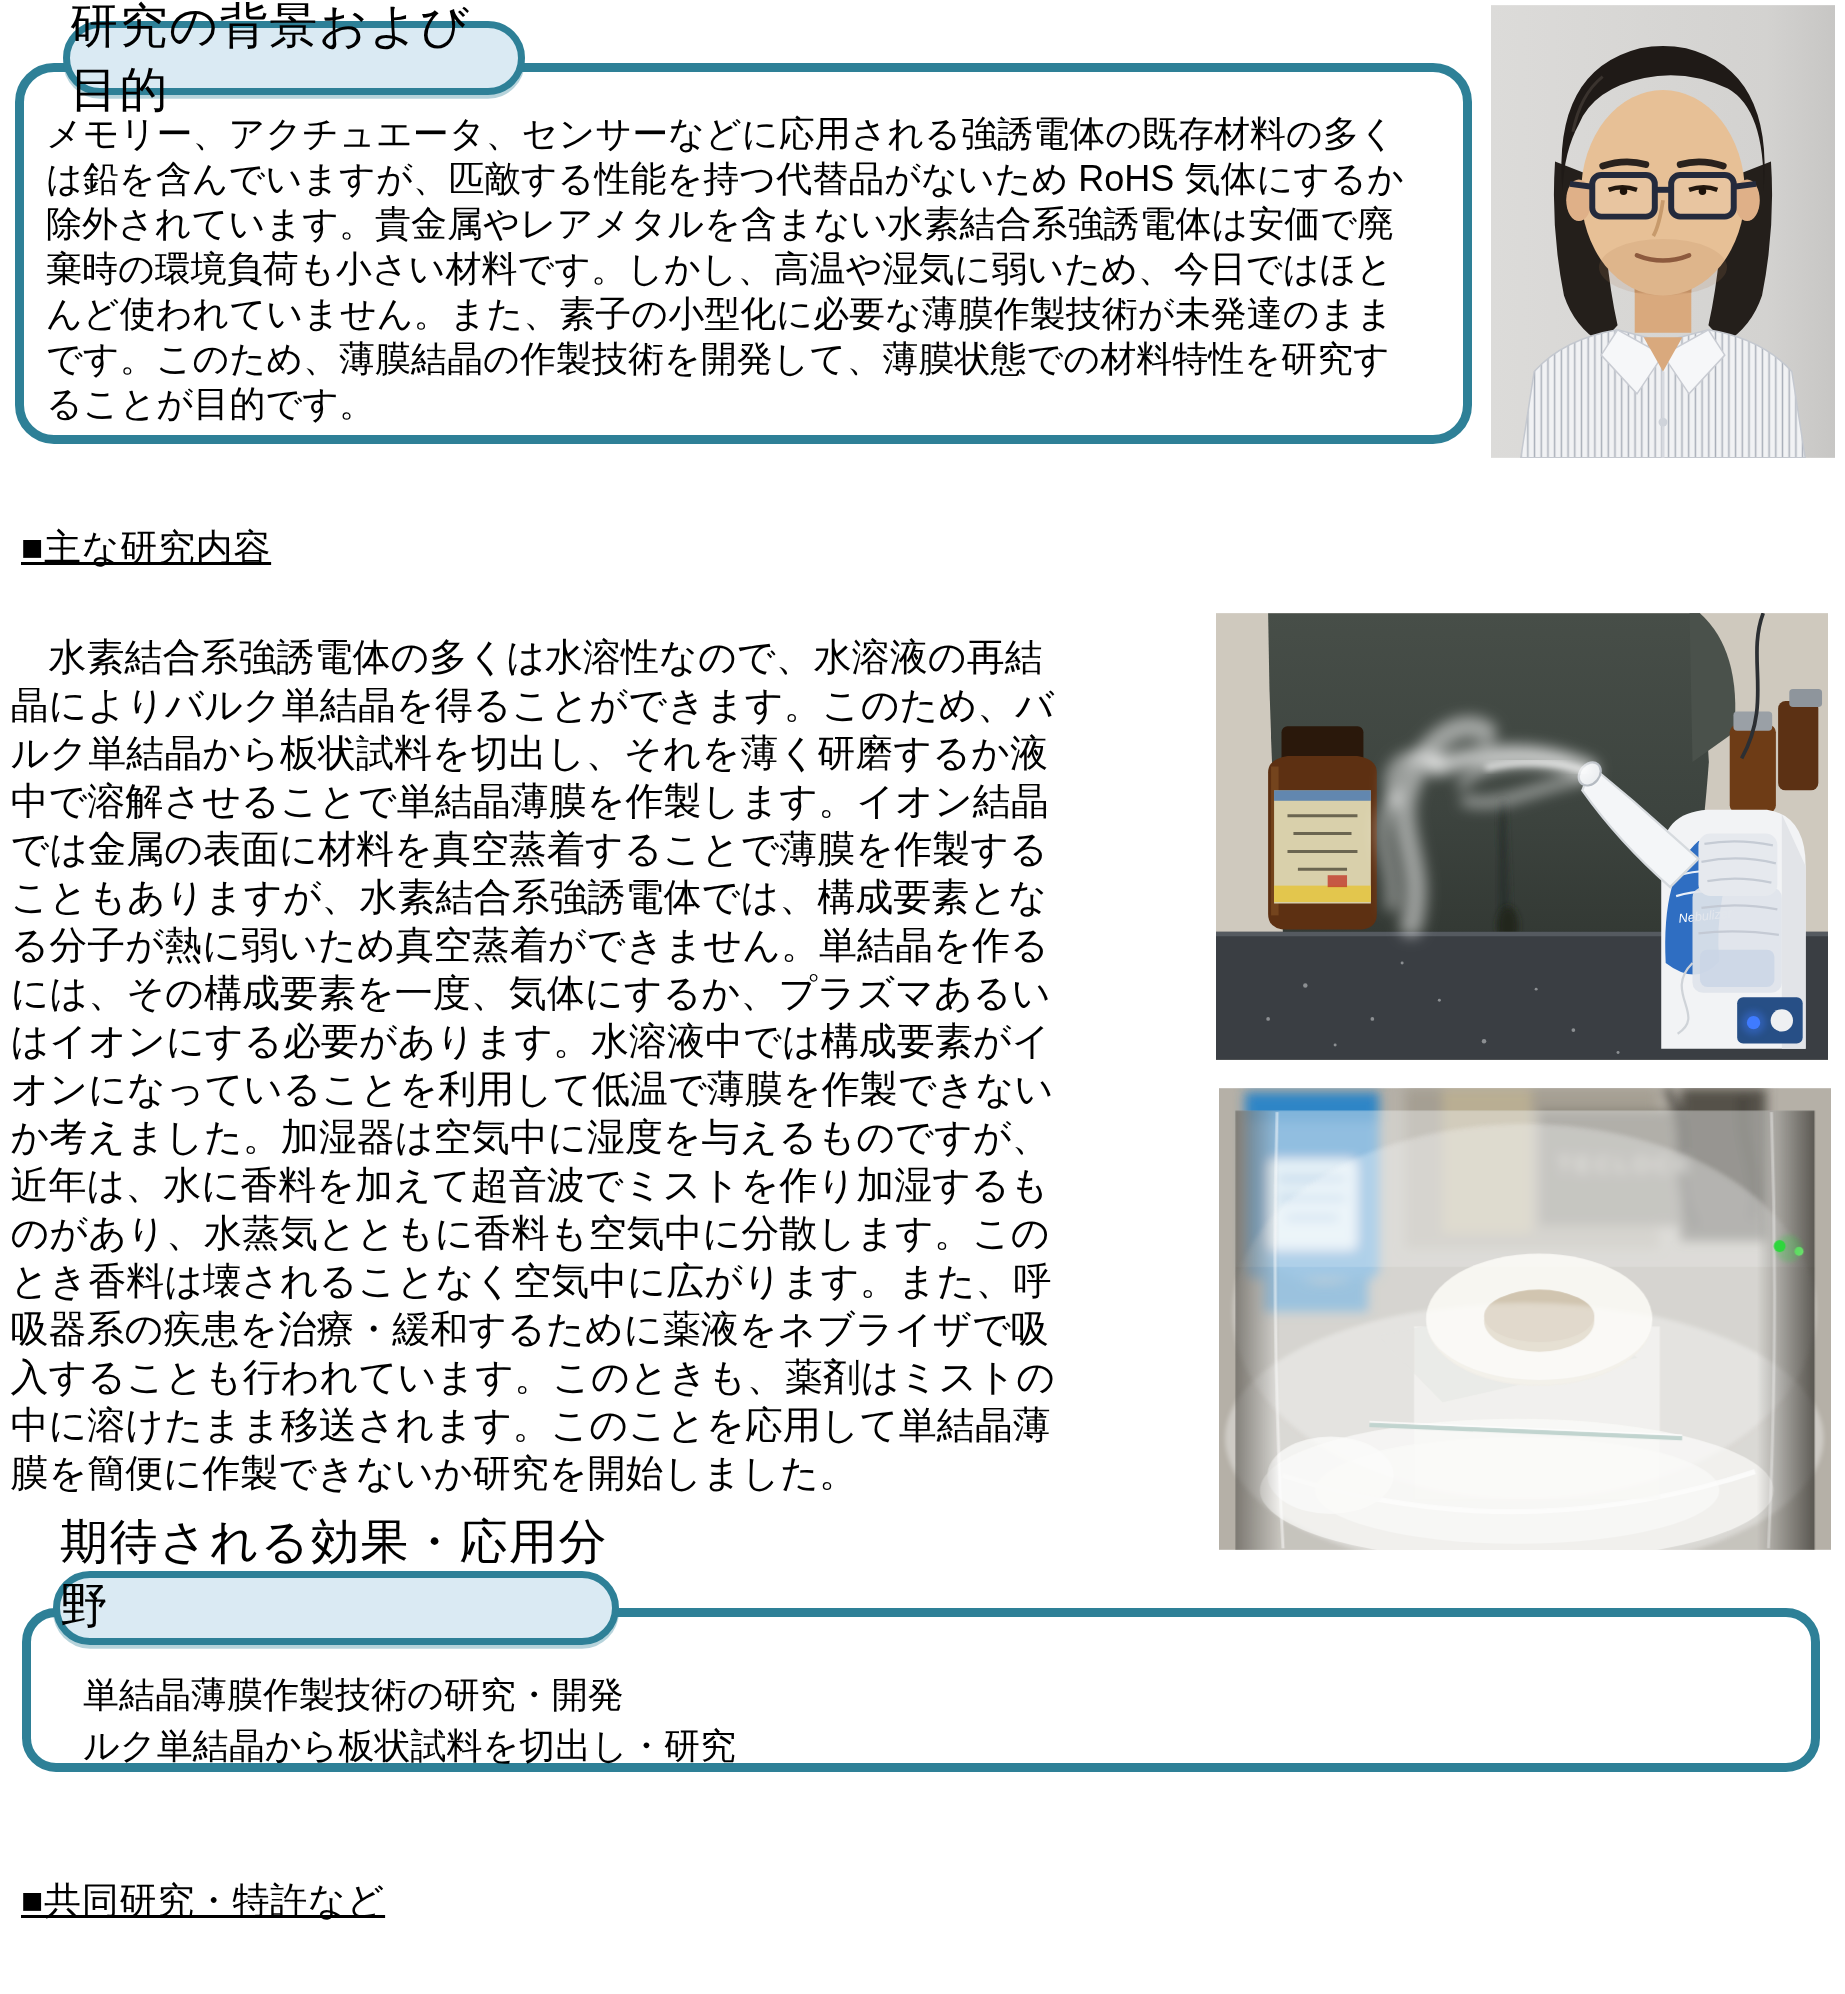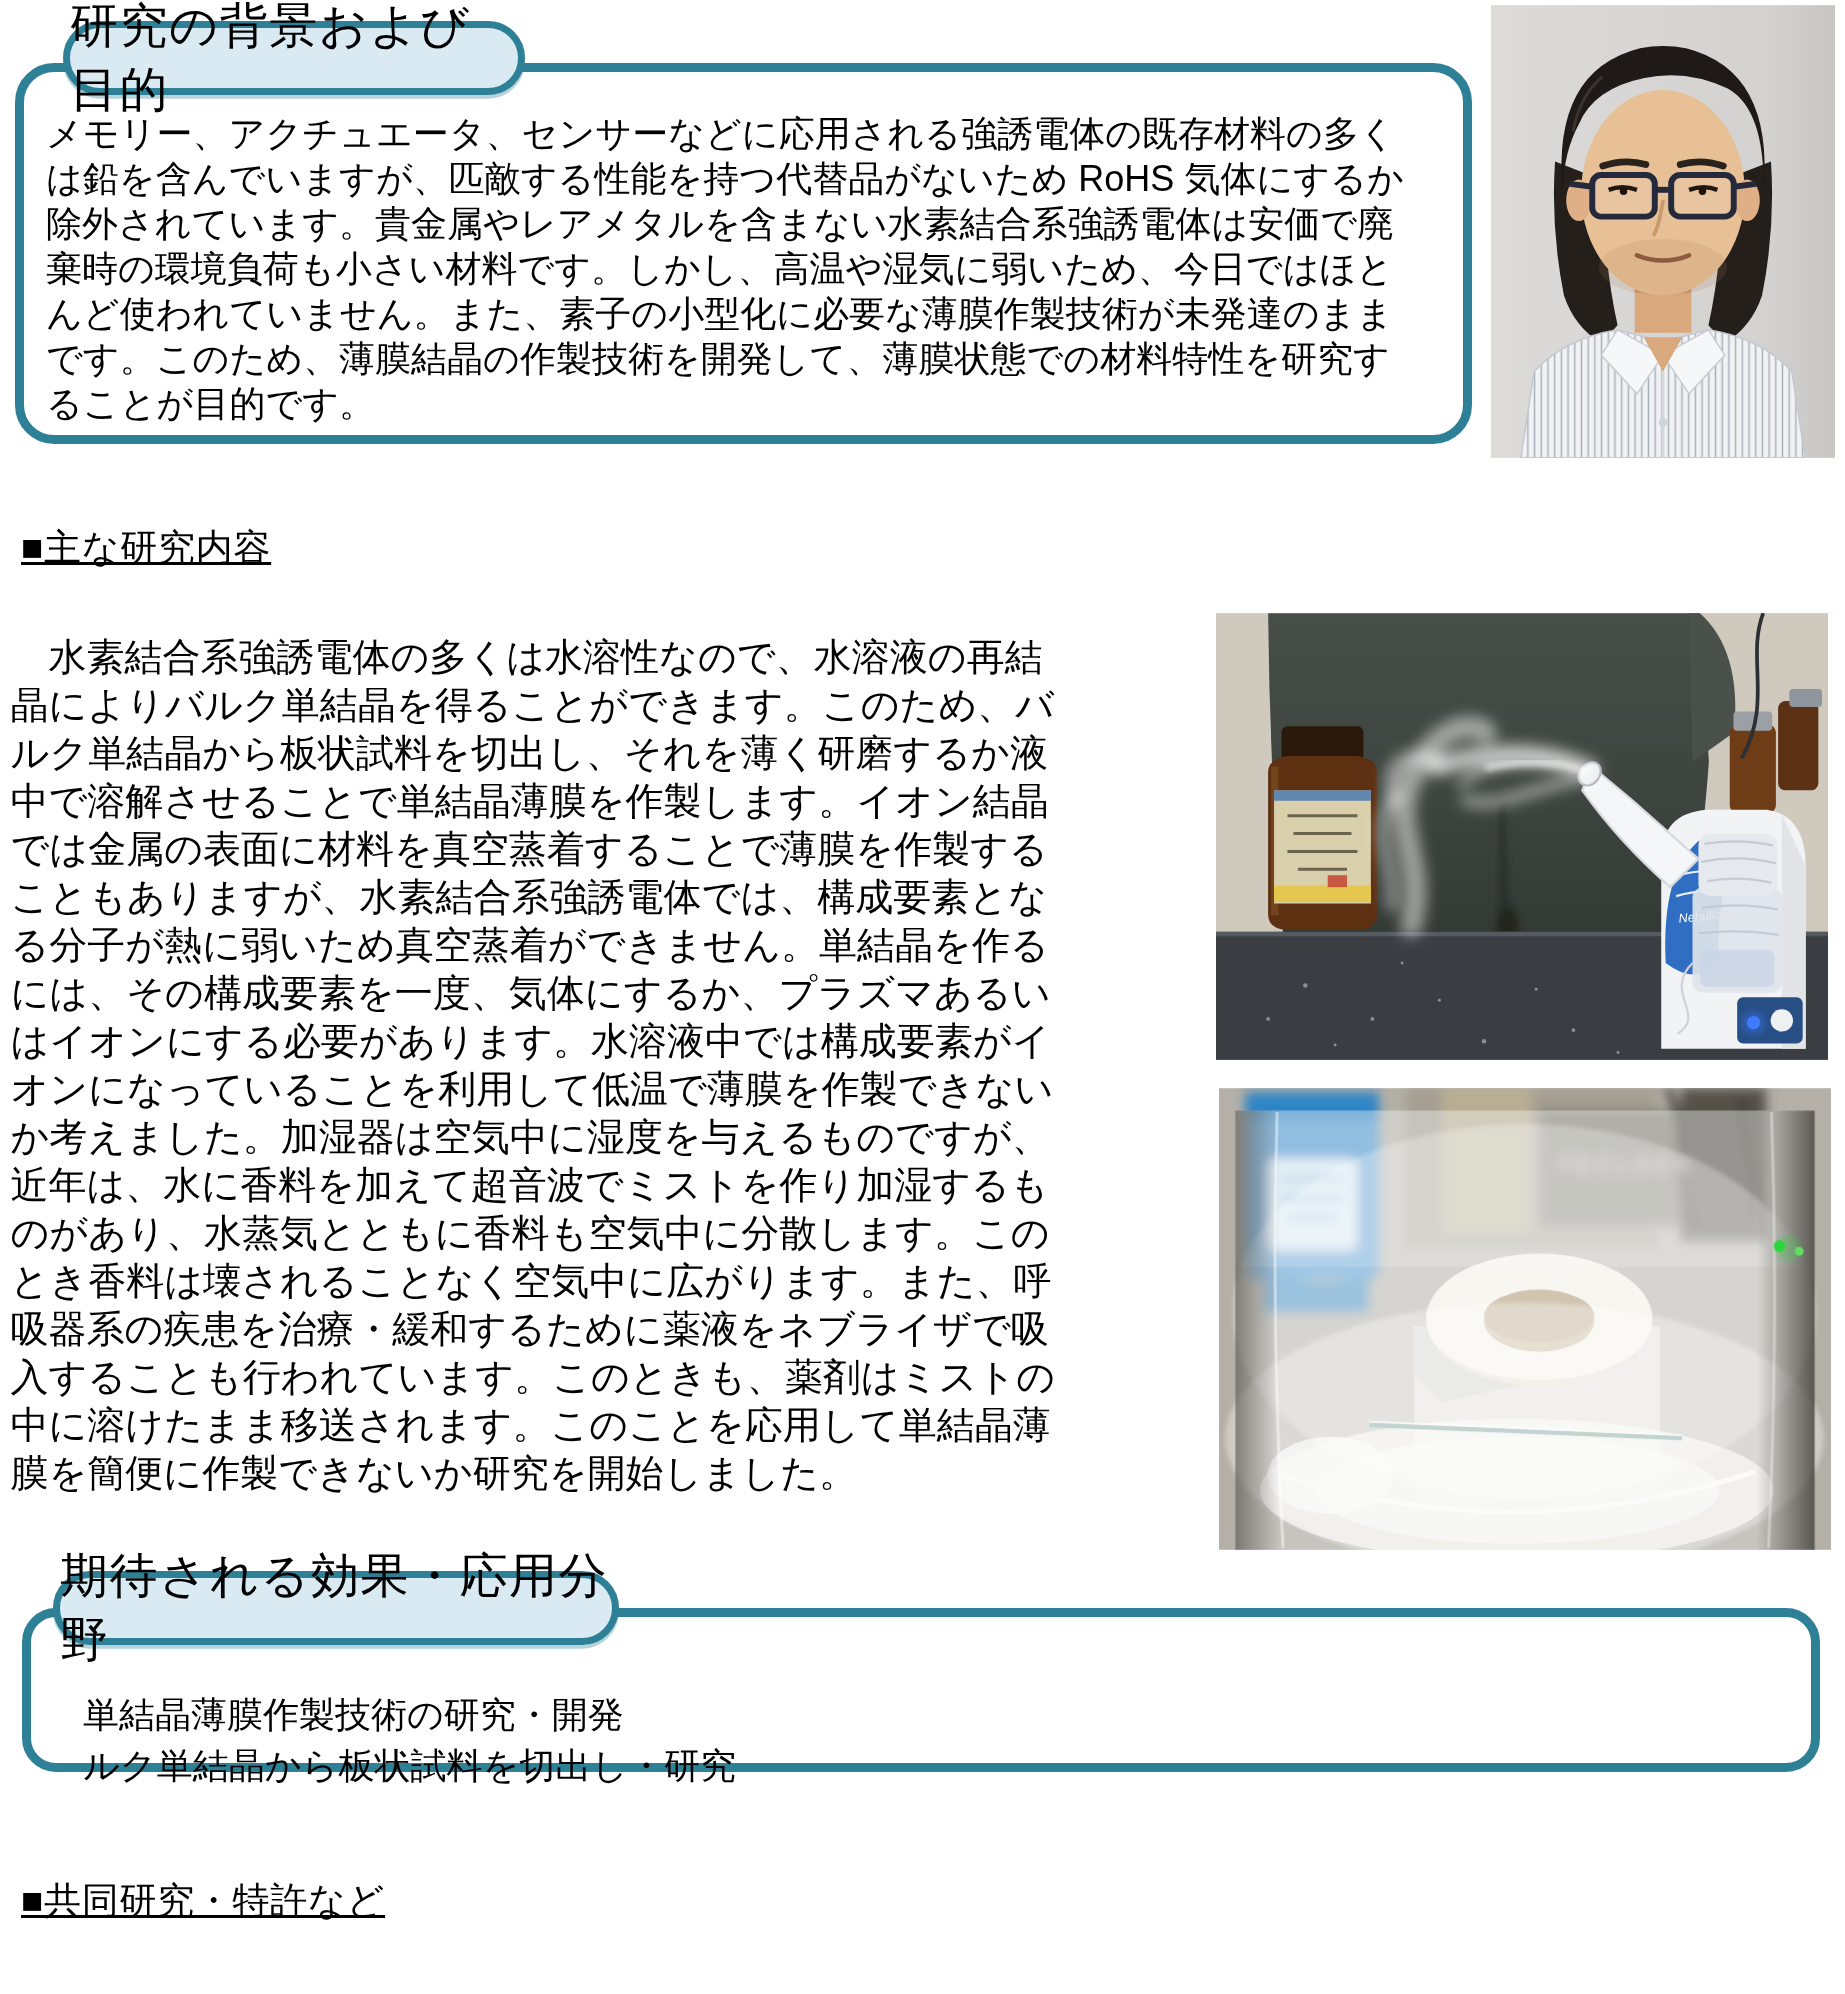--- a/index.html
+++ b/index.html
@@ -59,21 +59,20 @@
     white-space:pre-line;
     font-size:38px;
     line-height:48px;
     color:#000;
   }
   .items{
     position:absolute;
     font-size:36px;
     line-height:51px;
     color:#000;
-    margin-top:20px;
   }
   .items p{margin:0;}
   figure{position:absolute;margin:0;padding:0;}
   figure svg{display:block;}
 </style>
 </head>
 <body>
 
 <div class="page">
 
@@ -339,21 +338,21 @@
       <path d="M78,32 Q70,320 86,618" stroke="rgba(255,255,255,0.5)" stroke-width="4" fill="none"></path>
       <path d="M742,32 Q752,320 738,618" stroke="rgba(255,255,255,0.35)" stroke-width="4" fill="none"></path>
 
       <circle cx="753" cy="212" r="8" fill="#2ed63e"></circle>
       <circle cx="779" cy="219" r="6" fill="#6fe06f"></circle>
       <circle cx="765" cy="215" r="18" fill="#2ed63e" opacity="0.25" filter="url(#soft)"></circle>
     </svg>
   </figure>
 
   <section class="box" style="left:22px;top:1608px;width:1798px;height:164px;border-radius:34px;">
-    <div class="pill" style="left:22px;top:-46px;width:566px;height:74px;">
+    <div class="pill" style="left:22px;top:-46px;width:566px;height:74px;align-items:flex-end;">
       <span>期待される効果・応用分野</span>
     </div>
     <div class="items" style="left:52px;top:52px;width:1638px;">
       <p>単結晶薄膜作製技術の研究・開発</p>
       <p>ルク単結晶から板状試料を切出し・研究</p>
     </div>
   </section>
 
   <h2 class="heading" style="left:21px;top:1876px;">■共同研究・特許など</h2>
 

